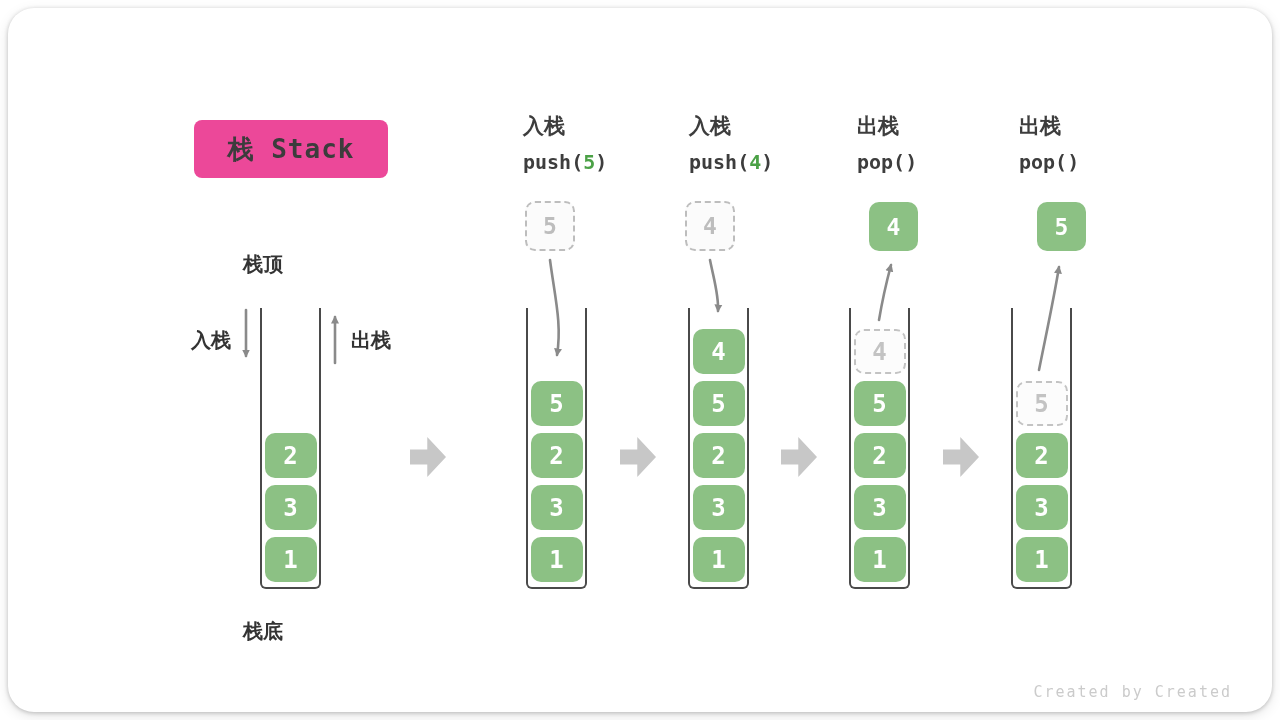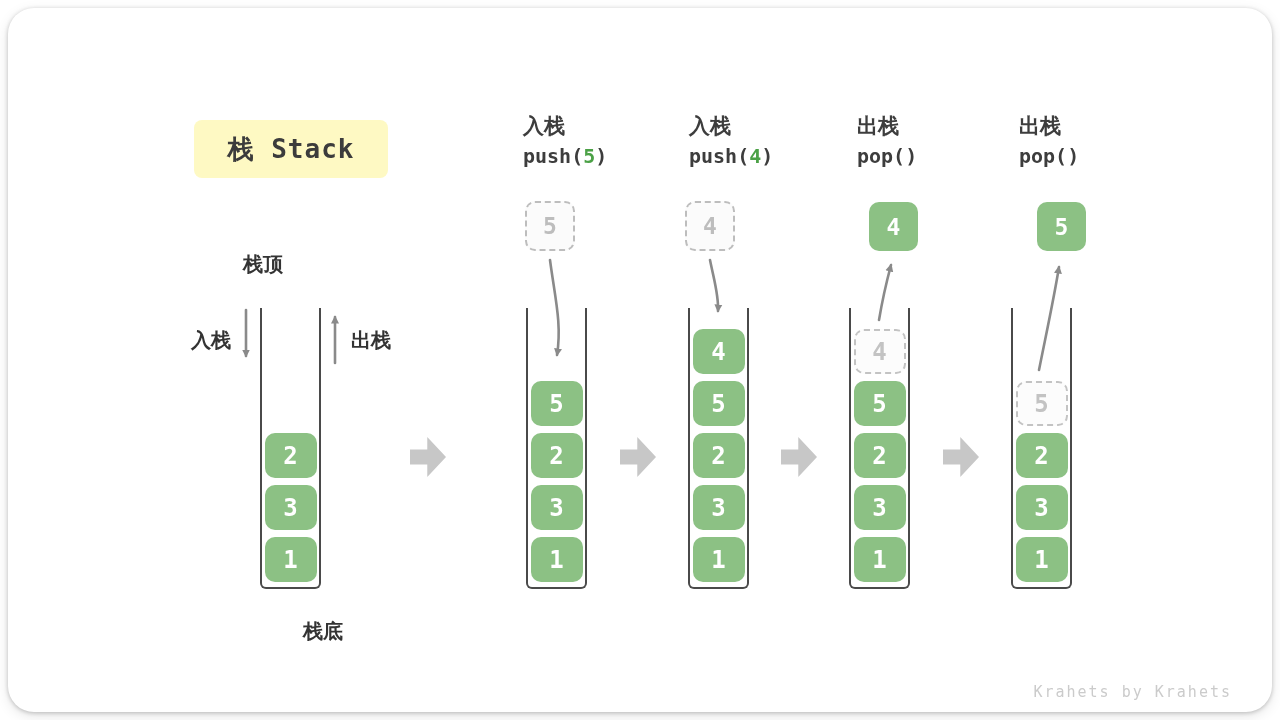--- a/index.html
+++ b/index.html
@@ -7,36 +7,36 @@
   body { font-family: "DejaVu Sans", sans-serif; position: relative; }
 
   .card {
     position: absolute; left: 8px; top: 8px; right: 8px; bottom: 8px;
     background: #ffffff; border-radius: 26px;
     box-shadow: 0 1px 4px rgba(0,0,0,0.22), 0 4px 14px rgba(0,0,0,0.10);
   }
 
   .title-box {
     position: absolute; left: 186px; top: 112px; width: 194px; height: 58px;
-    background: #fef9c3; border-radius: 8px;
+    background: #ec4899; border-radius: 8px;
     display: flex; align-items: center; justify-content: center;
     font-family: "DejaVu Sans Mono", monospace;
     font-size: 26px; font-weight: 700; color: #3c3c3c; letter-spacing: 1px;
   }
 
   .cn-label {
     position: absolute; font-size: 20px; font-weight: 700; color: #333333;
     white-space: nowrap;
   }
 
   .col-header { position: absolute; top: 103px; white-space: nowrap; }
   .col-header .hdr-cn { font-size: 21px; font-weight: 600; color: #3d3d3d; line-height: 30px; }
   .col-header .hdr-code {
     font-family: "DejaVu Sans Mono", monospace;
-    font-size: 20px; font-weight: 600; color: #3d3d3d; line-height: 30px; 
+    font-size: 20px; font-weight: 600; color: #3d3d3d; line-height: 30px; margin-top: 6px;
   }
   .col-header .code-arg { color: #4ba146; font-weight: 700; }
 
   .stack-container {
     position: absolute; top: 300px; width: 61px; height: 281px;
     border-left: 2px solid #4a4a4a; border-right: 2px solid #4a4a4a;
     border-bottom: 2px solid #4a4a4a; border-radius: 0 0 6px 6px;
     background: transparent;
   }
   .stack {
@@ -77,21 +77,21 @@
   }
 </style>
 </head>
 <body>
 
 <div class="card">
 
   <div class="title-box">栈 Stack</div>
 
   <div class="cn-label" style="left:235px; top:243px; width:100px; ">栈顶</div>
-  <div class="cn-label" style="left:235px; top:610px; width:100px; text-align:right;">栈底</div>
+  <div class="cn-label" style="left:235px; top:610px; width:100px; text-align:left;">栈底</div>
   <div class="cn-label" style="left:158px; top:319px; width:65px; text-align:right;">入栈</div>
   <div class="cn-label" style="left:343px; top:319px;">出栈</div>
 
   <div class="col-header" style="left:515px;">
     <div class="hdr-cn">入栈</div>
     <div class="hdr-code"><span>push(</span><span class="code-arg">5</span><span>)</span></div>
   </div>
   <div class="col-header" style="left:681px;">
     <div class="hdr-cn">入栈</div>
     <div class="hdr-code"><span>push(</span><span class="code-arg">4</span><span>)</span></div>
@@ -170,15 +170,15 @@
     <g stroke="#8a8a8a" stroke-width="2.6" fill="none" stroke-linecap="round">
       <path d="M238,302 L238,348" marker-end="url(#ah)"></path>
       <path d="M327,355 L327,309" marker-end="url(#ah)"></path>
       <path d="M542,252 C547,290 554,316 549,347" marker-end="url(#ah)"></path>
       <path d="M702,252 C706,272 711,288 710,303" marker-end="url(#ah)"></path>
       <path d="M871,312 C875,288 879,272 883,257" marker-end="url(#ah)"></path>
       <path d="M1031,362 C1039,322 1046,290 1051,259" marker-end="url(#ah)"></path>
     </g>
   </svg>
 
-  <div class="watermark">Krahets by Krahets</div>
+  <div class="watermark">Created by Created</div>
 
 </div>
 
 </body></html>

